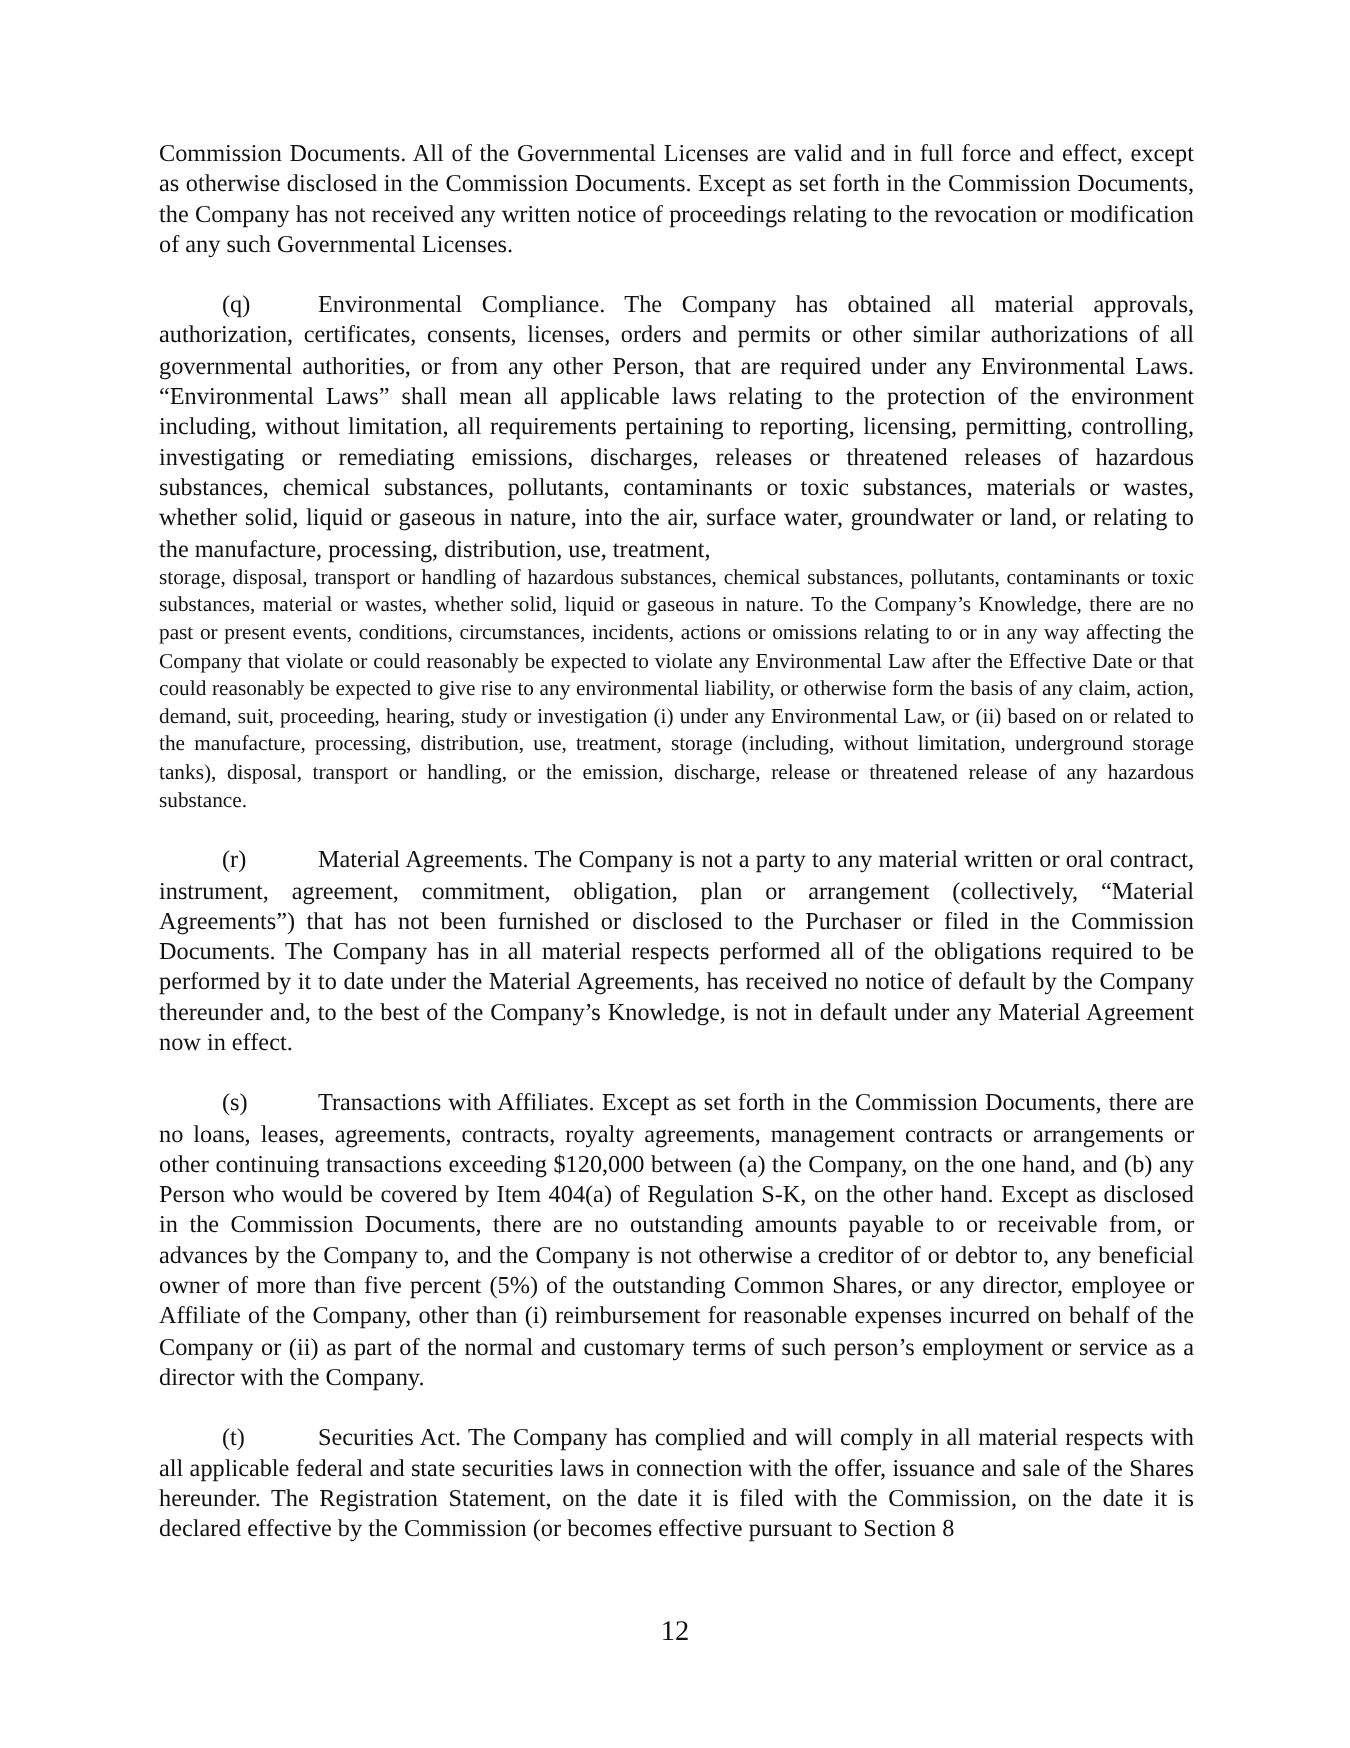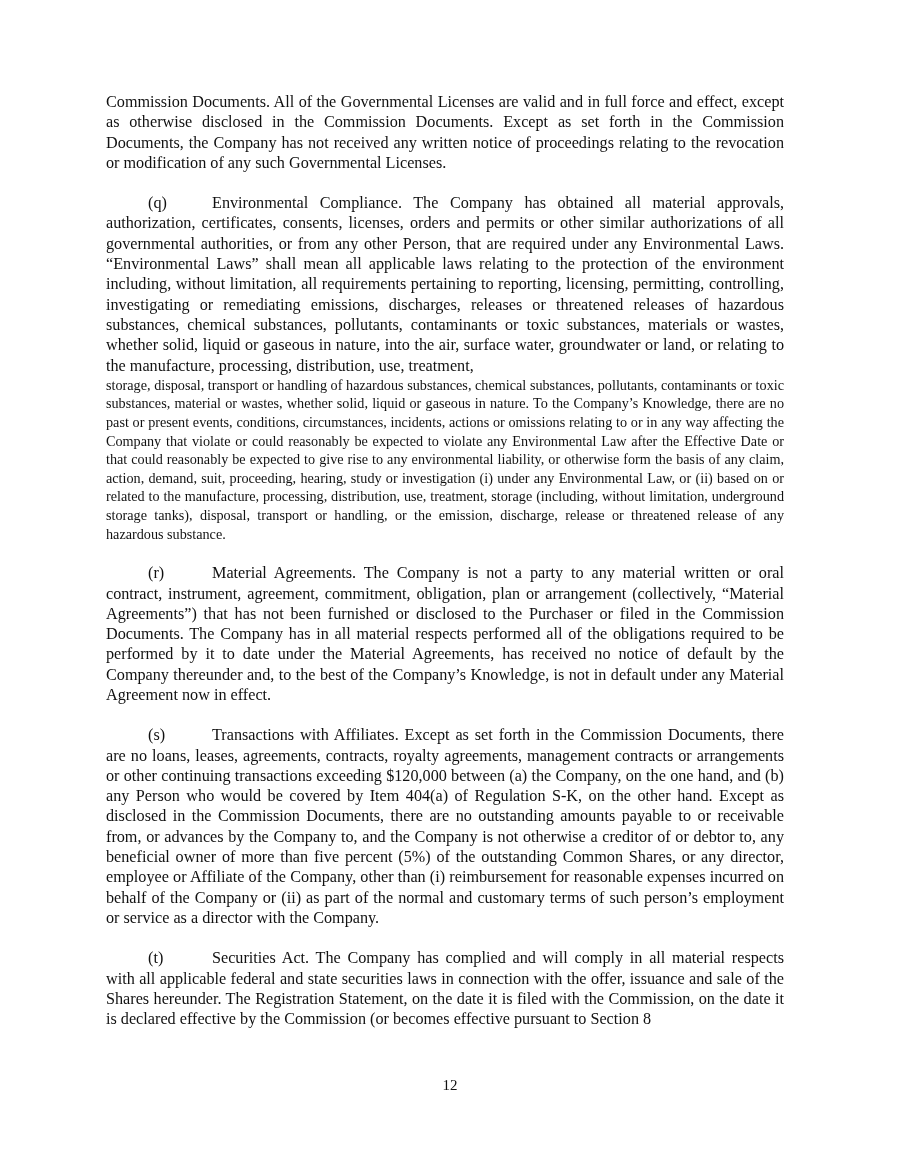--- a/index.html
+++ b/index.html
@@ -8,32 +8,32 @@
     position: absolute;
     left: 106px;
     top: 92px;
     width: 690px;
     font-family: "Liberation Serif", serif;
     color: #111;
     font-size: 16.2px;
     line-height: 20.3px;
     text-align: justify;
   }
-  .para { margin: 0 12px 20px 0; }
+  .para { margin: 0 0 20px 0; }
   .big-block { margin: 0; }
   .num { display: inline-block; width: 54px; padding-left: 42px; box-sizing: content-box; }
   .u { }
   .page-number {
     position: absolute;
     top: 1077px;
     left: 0;
     width: 900px;
     text-align: center;
     font-family: "Liberation Serif", serif;
-    font-size: 15px;
+    font-size: 19px;
     color: #111;
   }
 </style>
 </head>
 <body>
 
 <div class="page">
 
   <p class="para">Commission Documents. All of the Governmental Licenses are valid and in full force and effect, except as otherwise disclosed in the Commission Documents. Except as set forth in the Commission Documents, the Company has not received any written notice of proceedings relating to the revocation or modification of any such Governmental Licenses.</p>
 

